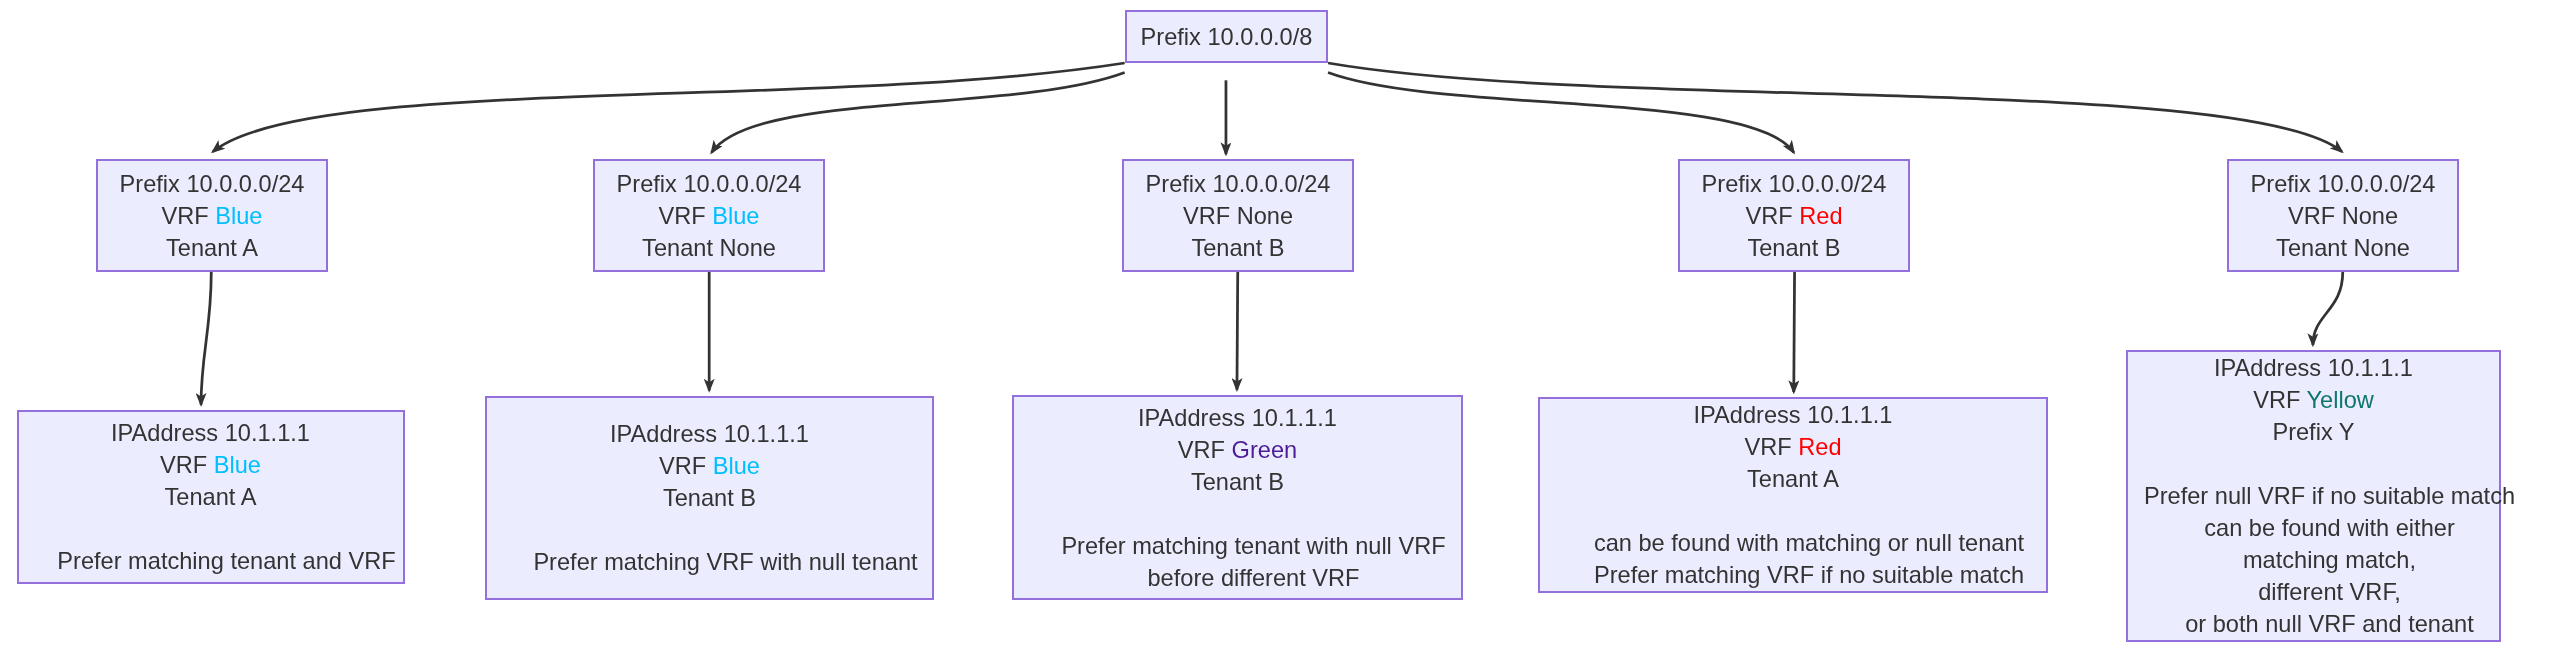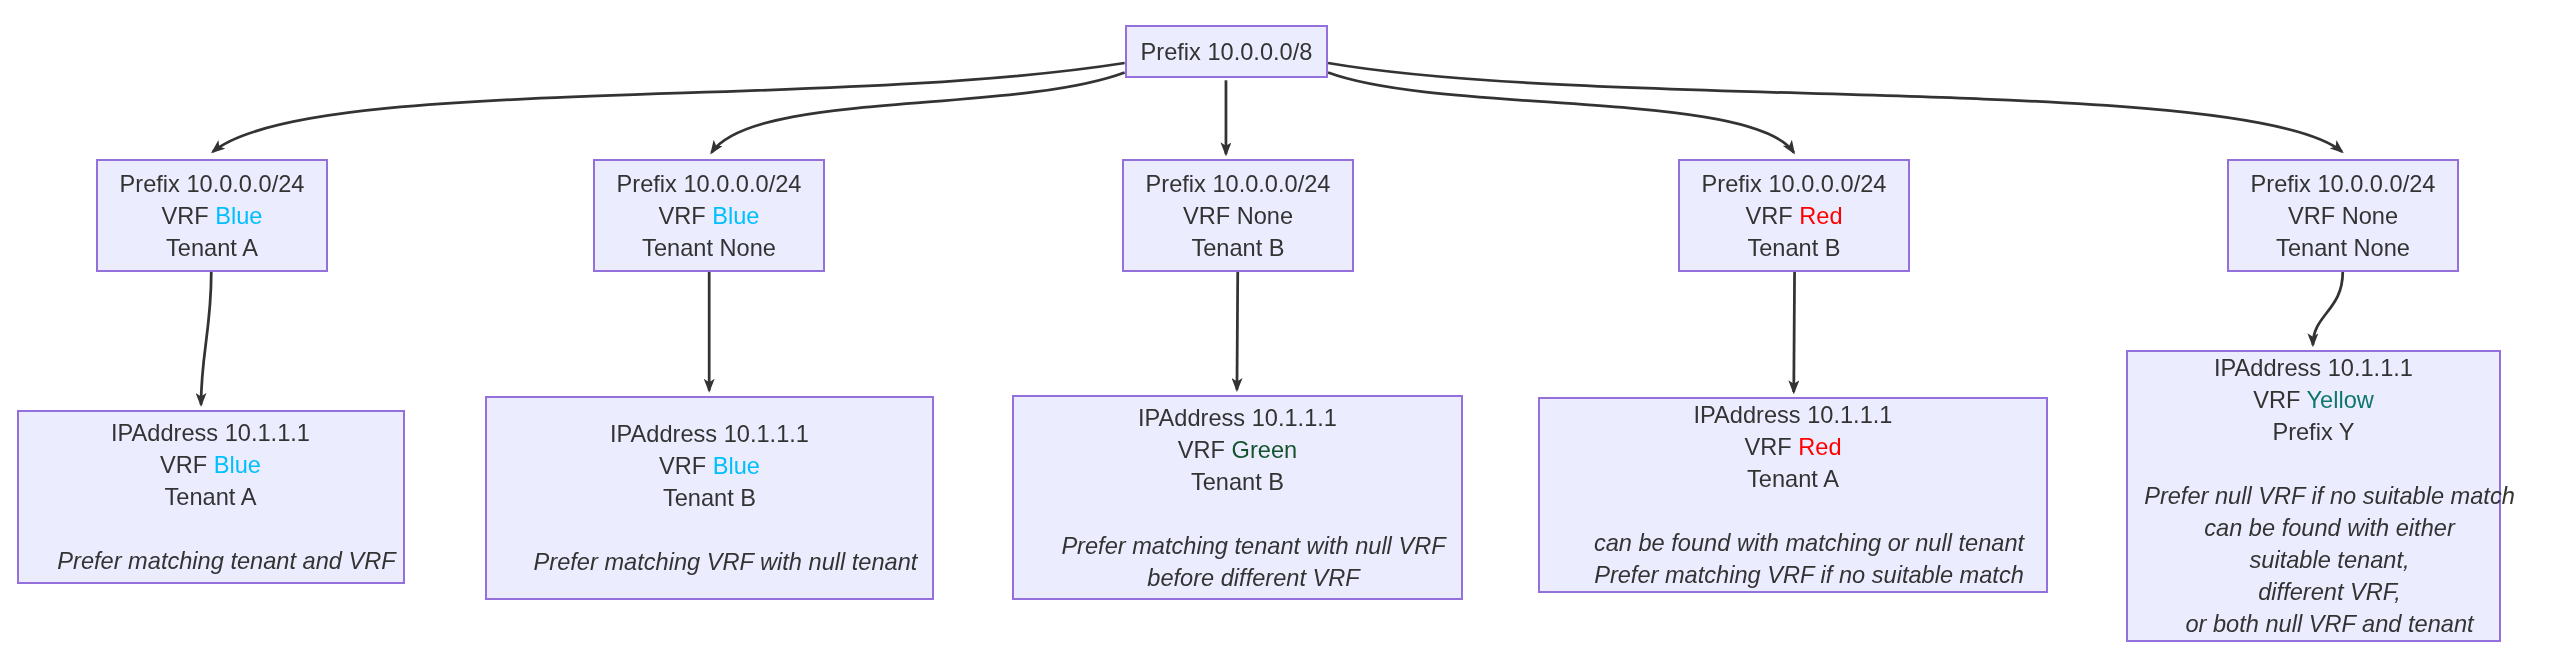--- a/index.html
+++ b/index.html
@@ -29,21 +29,21 @@
     border: 2.4px solid #9370DB;
     display: flex;
     flex-direction: column;
     justify-content: center;
     align-items: center;
     text-align: center;
     font-size: 23.6px;
   }
   .line { line-height: 32px; white-space: nowrap; }
   .spacer { height: 32px; }
-  .note-line { line-height: 32px; font-style: italic; white-space: nowrap; margin-left: 32px; }
+  .note-line { line-height: 32px; white-space: nowrap; margin-left: 32px; }
 </style>
 </head>
 <body>
 
 <div id="canvas">
 
   <svg id="edges-layer" viewBox="0 0 3280 845" xmlns="http://www.w3.org/2000/svg">
     <defs>
       <marker id="arrow" markerUnits="userSpaceOnUse" markerWidth="18" markerHeight="14" refX="15" refY="7" orient="auto">
         <path d="M0,0 L18,7 L0,14 L4.5,7 Z" fill="#333333"></path>
@@ -54,21 +54,21 @@
     <path class="edge" d="M 1561 102 L 1561 196" marker-end="url(#arrow)"></path>
     <path class="edge" d="M 1691 92 C 1835 145, 2232 115, 2284 194" marker-end="url(#arrow)"></path>
     <path class="edge" d="M 1691 80 C 2040 140, 2865 95, 2982 193" marker-end="url(#arrow)"></path>
     <path class="edge" d="M 269 346 C 269 420, 256 450, 256 515" marker-end="url(#arrow)"></path>
     <path class="edge" d="M 903 346 L 903 497" marker-end="url(#arrow)"></path>
     <path class="edge" d="M 1576 346 L 1575 496" marker-end="url(#arrow)"></path>
     <path class="edge" d="M 2285 346 L 2284 499" marker-end="url(#arrow)"></path>
     <path class="edge" d="M 2983 346 C 2983 395, 2945 400, 2945 439" marker-end="url(#arrow)"></path>
   </svg>
 
-  <div class="node" style="left:1125px; top:25px; width:203px; height:53px;">
+  <div class="node" style="left:1125px; top:10px; width:203px; height:53px;">
     <div class="line">Prefix 10.0.0.0/8</div>
   </div>
 
   <div class="node" style="left:96px; top:159px; width:232px; height:113px;">
     <div class="line">Prefix 10.0.0.0/24</div>
     <div class="line"><span>VRF</span> <span style="color:#00BFFF">Blue</span></div>
     <div class="line">Tenant A</div>
   </div>
 
   <div class="node" style="left:593px; top:159px; width:232px; height:113px;">
@@ -106,21 +106,21 @@
   <div class="node" style="left:485px; top:396px; width:449px; height:204px;">
     <div class="line">IPAddress 10.1.1.1</div>
     <div class="line"><span>VRF</span> <span style="color:#00BFFF">Blue</span></div>
     <div class="line">Tenant B</div>
     <div class="spacer"></div>
     <div class="note-line">Prefer matching VRF with null tenant</div>
   </div>
 
   <div class="node" style="left:1012px; top:395px; width:451px; height:205px;">
     <div class="line">IPAddress 10.1.1.1</div>
-    <div class="line"><span>VRF</span> <span style="color:#14532d">Green</span></div>
+    <div class="line"><span>VRF</span> <span style="color:#4c1d95">Green</span></div>
     <div class="line">Tenant B</div>
     <div class="spacer"></div>
     <div class="note-line">Prefer matching tenant with null VRF</div>
     <div class="note-line">before different VRF</div>
   </div>
 
   <div class="node" style="left:1538px; top:397px; width:510px; height:196px;">
     <div class="line">IPAddress 10.1.1.1</div>
     <div class="line"><span>VRF</span> <span style="color:#FF0000">Red</span></div>
     <div class="line">Tenant A</div>
@@ -129,19 +129,19 @@
     <div class="note-line">Prefer matching VRF if no suitable match</div>
   </div>
 
   <div class="node" style="left:2126px; top:350px; width:375px; height:292px;">
     <div class="line">IPAddress 10.1.1.1</div>
     <div class="line"><span>VRF</span> <span style="color:#0f766e">Yellow</span></div>
     <div class="line">Prefix Y</div>
     <div class="spacer"></div>
     <div class="note-line">Prefer null VRF if no suitable match</div>
     <div class="note-line">can be found with either</div>
-    <div class="note-line">suitable tenant,</div>
+    <div class="note-line">matching match,</div>
     <div class="note-line">different VRF,</div>
     <div class="note-line">or both null VRF and tenant</div>
   </div>
 
 </div>
 
 
 </body></html>

